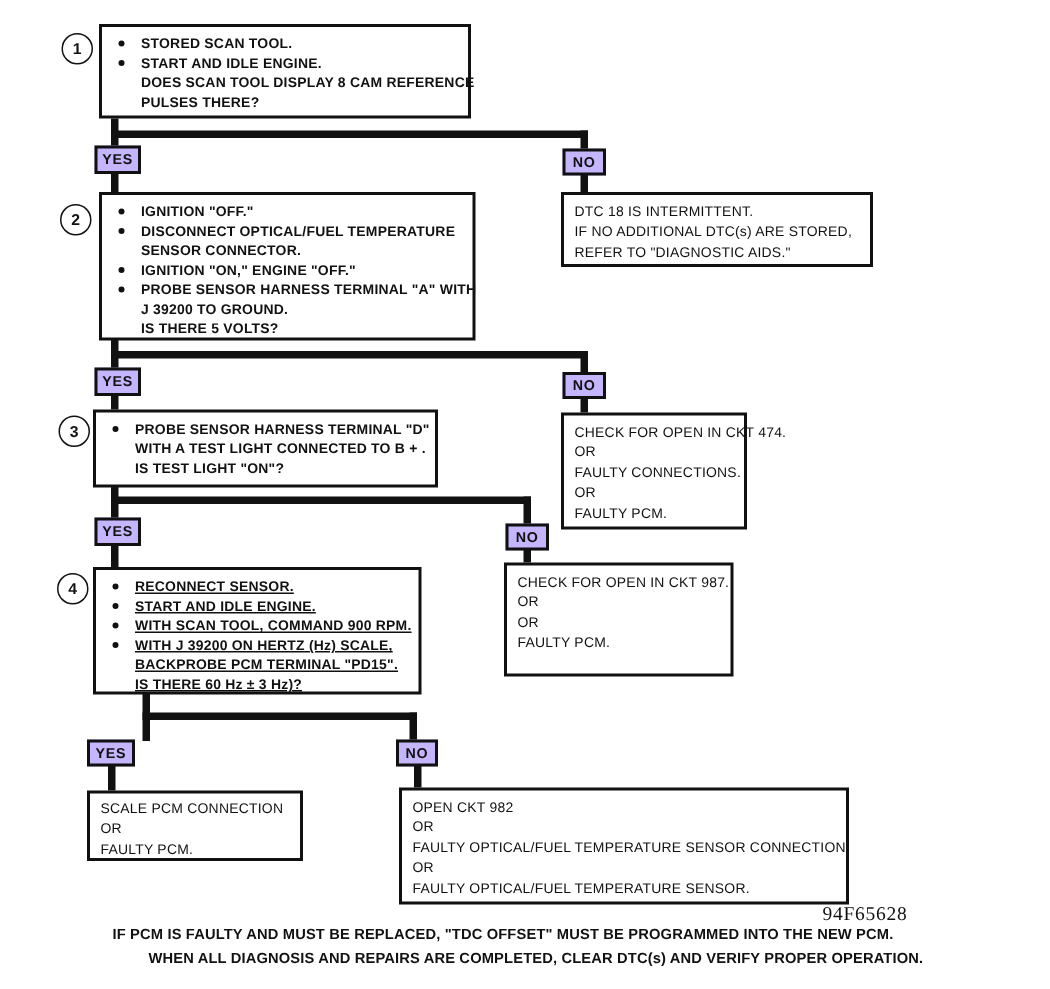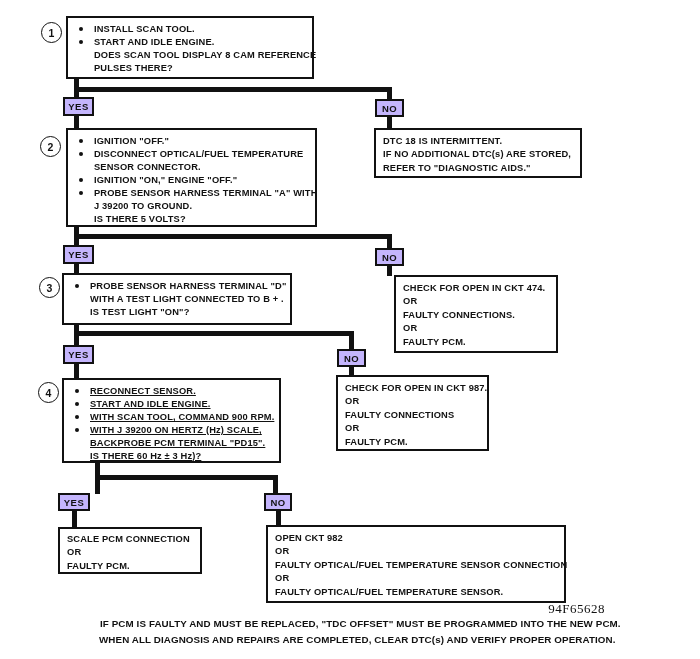--- a/index.html
+++ b/index.html
@@ -4,21 +4,21 @@
 <style>
   html,body{margin:0;padding:0;background:#fff;}
   .page{position:relative;width:700px;height:659px;background:#fff;
         font-family:"Liberation Sans",sans-serif;color:#111;overflow:hidden;}
   .box{position:absolute;border:2px solid #111;background:#fff;box-sizing:border-box;}
   .step-box{padding-top:5px;}
   .line{position:relative;padding-left:26px;font-size:9.3px;font-weight:bold;
         letter-spacing:.15px;line-height:13px;white-space:nowrap;}
   .dot{position:absolute;left:11px;top:4px;width:4px;height:4px;border-radius:50%;background:#111;}
   .out-box{padding-top:5px;}
-  .out-line{padding-left:7px;font-size:9.3px;font-weight:bold;letter-spacing:.15px;
+  .out-line{padding-left:7px;font-size:9.3px;font-weight:normal;letter-spacing:.15px;
         line-height:13.4px;white-space:nowrap;}
   .circle{position:absolute;width:21px;height:21px;border:1.5px solid #111;border-radius:50%;
         display:flex;align-items:center;justify-content:center;font-size:10.5px;font-weight:bold;
         box-sizing:border-box;background:#fff;}
   .conn{position:absolute;background:#111;}
   .yn{position:absolute;border:2px solid #111;display:flex;align-items:center;justify-content:center;
         font-weight:bold;font-size:9.5px;letter-spacing:.5px;box-sizing:border-box;background:#c4b5fd;}
   .fig{position:absolute;font-family:"Liberation Serif",serif;font-weight:normal;
         font-size:13px;letter-spacing:.5px;}
   .foot{position:absolute;font-size:9.8px;font-weight:bold;letter-spacing:.1px;white-space:nowrap;}
@@ -35,21 +35,21 @@
       <span>2</span>
     </div>
   <div class="circle" style="left:39px;top:277px;">
       <span>3</span>
     </div>
   <div class="circle" style="left:38px;top:382px;">
       <span>4</span>
     </div>
 
   <div class="box step-box" style="left:66px;top:16px;width:248px;height:63px;">
-    <div class="line"><span class="dot"></span><span>INSTALL SCAN TOOL.</span></div>
+    <div class="line"><span class="dot"></span><span>STORED SCAN TOOL.</span></div>
     <div class="line"><span class="dot"></span><span>START AND IDLE ENGINE.</span></div>
     <div class="line"><span>DOES SCAN TOOL DISPLAY 8 CAM REFERENCE</span></div>
     <div class="line"><span>PULSES THERE?</span></div>
   </div>
 
   <div class="conn" style="left:74px;top:79px;width:5px;height:19px;"></div>
   <div class="conn" style="left:74px;top:87px;width:318px;height:5px;"></div>
   <div class="conn" style="left:387px;top:87px;width:5px;height:13px;"></div>
 
   <div class="yn" style="left:63px;top:97px;width:31px;height:19px;">
@@ -91,21 +91,21 @@
 
   <div class="conn" style="left:74px;top:263px;width:5px;height:11px;"></div>
   <div class="conn" style="left:387px;top:265px;width:5px;height:11px;"></div>
 
   <div class="box step-box" style="left:62px;top:273px;width:230px;height:52px;">
     <div class="line"><span class="dot"></span><span>PROBE SENSOR HARNESS TERMINAL "D"</span></div>
     <div class="line"><span>WITH A TEST LIGHT CONNECTED TO B + .</span></div>
     <div class="line"><span>IS TEST LIGHT "ON"?</span></div>
   </div>
 
-  <div class="box out-box" style="left:394px;top:275px;width:164px;height:78px;">
+  <div class="box out-box" style="left:374px;top:275px;width:124px;height:78px;">
     <div class="out-line"><span>CHECK FOR OPEN IN CKT 474.</span></div>
     <div class="out-line"><span>OR</span></div>
     <div class="out-line"><span>FAULTY CONNECTIONS.</span></div>
     <div class="out-line"><span>OR</span></div>
     <div class="out-line"><span>FAULTY PCM.</span></div>
   </div>
 
   <div class="conn" style="left:74px;top:324px;width:5px;height:22px;"></div>
   <div class="conn" style="left:74px;top:331px;width:280px;height:5px;"></div>
   <div class="conn" style="left:349px;top:331px;width:5px;height:19px;"></div>
@@ -125,21 +125,20 @@
     <div class="line"><span class="dot"></span><span>START AND IDLE ENGINE.</span></div>
     <div class="line"><span class="dot"></span><span>WITH SCAN TOOL, COMMAND 900 RPM.</span></div>
     <div class="line"><span class="dot"></span><span>WITH J 39200 ON HERTZ (Hz) SCALE,</span></div>
     <div class="line"><span>BACKPROBE PCM TERMINAL "PD15".</span></div>
     <div class="line"><span>IS THERE 60 Hz ± 3 Hz)?</span></div>
   </div>
 
   <div class="box out-box" style="left:336px;top:375px;width:153px;height:76px;">
     <div class="out-line"><span>CHECK FOR OPEN IN CKT 987.</span></div>
     <div class="out-line"><span>OR</span></div>
-    <div class="out-line"><span>FAULTY CONNECTIONS</span></div>
     <div class="out-line"><span>OR</span></div>
     <div class="out-line"><span>FAULTY PCM.</span></div>
   </div>
 
   <div class="conn" style="left:95px;top:462px;width:5px;height:32px;"></div>
   <div class="conn" style="left:95px;top:475px;width:183px;height:5px;"></div>
   <div class="conn" style="left:273px;top:475px;width:5px;height:19px;"></div>
 
   <div class="yn" style="left:58px;top:493px;width:32px;height:18px;">
       <span>YES</span>
@@ -160,16 +159,16 @@
   <div class="box out-box" style="left:266px;top:525px;width:300px;height:78px;">
     <div class="out-line"><span>OPEN CKT 982</span></div>
     <div class="out-line"><span>OR</span></div>
     <div class="out-line"><span>FAULTY OPTICAL/FUEL TEMPERATURE SENSOR CONNECTION</span></div>
     <div class="out-line"><span>OR</span></div>
     <div class="out-line"><span>FAULTY OPTICAL/FUEL TEMPERATURE SENSOR.</span></div>
   </div>
 
   <div class="fig" style="left:505px;top:601px;width:100px;text-align:right;">94F65628</div>
 
-  <div class="foot" style="left:100px;top:618px;">IF PCM IS FAULTY AND MUST BE REPLACED, "TDC OFFSET" MUST BE PROGRAMMED INTO THE NEW PCM.</div>
+  <div class="foot" style="left:75px;top:618px;">IF PCM IS FAULTY AND MUST BE REPLACED, "TDC OFFSET" MUST BE PROGRAMMED INTO THE NEW PCM.</div>
   <div class="foot" style="left:99px;top:634px;">WHEN ALL DIAGNOSIS AND REPAIRS ARE COMPLETED, CLEAR DTC(s) AND VERIFY PROPER OPERATION.</div>
 
 </div>
 
 </body></html>

